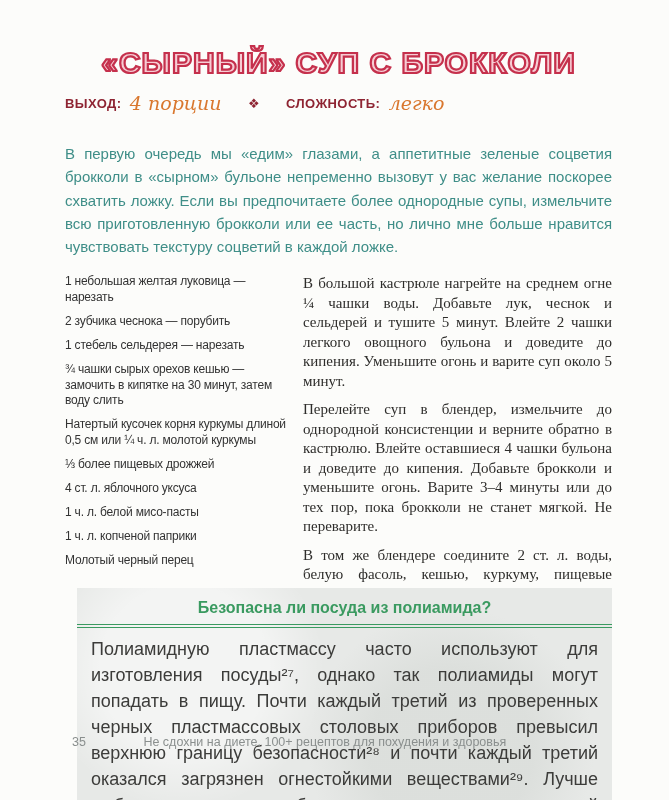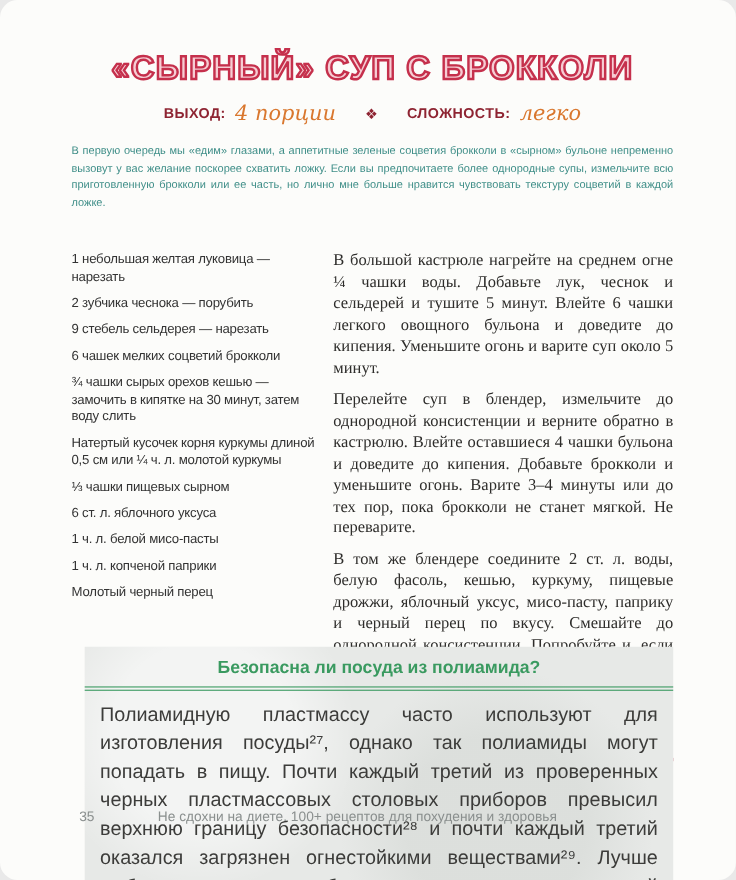--- a/index.html
+++ b/index.html
@@ -5,42 +5,41 @@
   * { margin: 0; padding: 0; box-sizing: border-box; }
   html, body { background: #e9e9e9; }
   .page {
     position: relative;
     width: 669px;
     height: 800px;
     margin: 0 auto;
     background: #fcfcfa;
     font-family: "Liberation Sans", sans-serif;
     overflow: hidden;
-    border-radius: 16px;
   }
   .content { padding: 46px 57px 0 65px; }
 
   
   .title {
     text-align: center;
     font-family: "Liberation Sans", sans-serif;
     font-weight: bold;
     font-size: 30px;
     letter-spacing: 1px;
     color: #f6cdd4;
     -webkit-text-stroke: 2.2px var(--title-red, #c5304c);
     text-shadow: 0 0 1px var(--title-red, #c5304c);
     margin-bottom: 12px;
     white-space: nowrap;
   }
 
   
   .meta {
-    text-align: center;
-    margin-bottom: 16px;
+    text-align: left;
+    margin-bottom: 28px;
     white-space: nowrap;
   }
   .meta-label {
     font-weight: bold;
     font-size: 13px;
     letter-spacing: 0.4px;
     color: var(--label-maroon, #8e2432);
     vertical-align: middle;
   }
   .meta-value {
@@ -54,24 +53,24 @@
   .diamond {
     color: var(--label-maroon, #b03048);
     font-size: 13px;
     margin: 0 22px;
     vertical-align: middle;
   }
 
   
   .intro {
     color: var(--intro-teal, #3f8e88);
-    font-size: 10px;
+    font-size: 15px;
     line-height: 1.55;
     text-align: justify;
-    margin-bottom: 36px;
+    margin-bottom: 16px;
   }
 
   
   .columns { display: flex; gap: 14px; align-items: flex-start; }
   .ingredients {
     width: 224px;
     flex-shrink: 0;
     list-style: none;
   }
   .ingredients li {
@@ -161,33 +160,32 @@
       <span class="meta-label">СЛОЖНОСТЬ:</span>
       <span class="meta-value">легко</span>
     </div>
 
     <p class="intro">В первую очередь мы «едим» глазами, а аппетитные зеленые соцветия брокколи в «сырном» бульоне непременно вызовут у вас желание поскорее схватить ложку. Если вы предпочитаете более однородные супы, измельчите всю приготовленную брокколи или ее часть, но лично мне больше нравится чувствовать текстуру соцветий в каждой ложке.</p>
 
     <div class="columns">
       <ul class="ingredients">
           <li>1 небольшая желтая луковица — нарезать</li>
           <li>2 зубчика чеснока — порубить</li>
-          <li>9 стебель сельдерея — нарезать</li>
-          <li>6 чашек мелких соцветий брокколи</li>
+          <li>1 стебель сельдерея — нарезать</li>
           <li>¾ чашки сырых орехов кешью — замочить в кипятке на 30 минут, затем воду слить</li>
           <li>Натертый кусочек корня куркумы длиной 0,5 см или ¼ ч. л. молотой куркумы</li>
-          <li>⅓ чашки пищевых сырном</li>
-          <li>6 ст. л. яблочного уксуса</li>
+          <li>⅓ более пищевых дрожжей</li>
+          <li>4 ст. л. яблочного уксуса</li>
           <li>1 ч. л. белой мисо-пасты</li>
           <li>1 ч. л. копченой паприки</li>
           <li>Молотый черный перец</li>
         </ul>
       <div class="right-col">
         <div class="instructions">
-            <p>В большой кастрюле нагрейте на среднем огне ¼ чашки воды. Добавьте лук, чеснок и сельдерей и тушите 5 минут. Влейте 6 чашки легкого овощного бульона и доведите до кипения. Уменьшите огонь и варите суп около 5 минут.</p>
+            <p>В большой кастрюле нагрейте на среднем огне ¼ чашки воды. Добавьте лук, чеснок и сельдерей и тушите 5 минут. Влейте 2 чашки легкого овощного бульона и доведите до кипения. Уменьшите огонь и варите суп около 5 минут.</p>
             <p>Перелейте суп в блендер, измельчите до однородной консистенции и верните обратно в кастрюлю. Влейте оставшиеся 4 чашки бульона и доведите до кипения. Добавьте брокколи и уменьшите огонь. Варите 3–4 минуты или до тех пор, пока брокколи не станет мягкой. Не переварите.</p>
             <p>В том же блендере соедините 2 ст. л. воды, белую фасоль, кешью, куркуму, пищевые дрожжи, яблочный уксус, мисо-пасту, паприку и черный перец по вкусу. Смешайте до однородной консистенции. Попробуйте и, если нужно, добавьте приправы, чтобы в итоге получился желаемый «сырный» вкус. Переложите фасолевое пюре в суп, перемешайте и нагрейте на медленном огне.</p>
           </div>
         <hr class="red-rule">
         <p class="footnote">* См. инструкции в «Таблице времени приготовления бобовых и круп» на с. 246–250.</p>
       </div>
     </div>
   </div>
 
   <div class="info-box">

